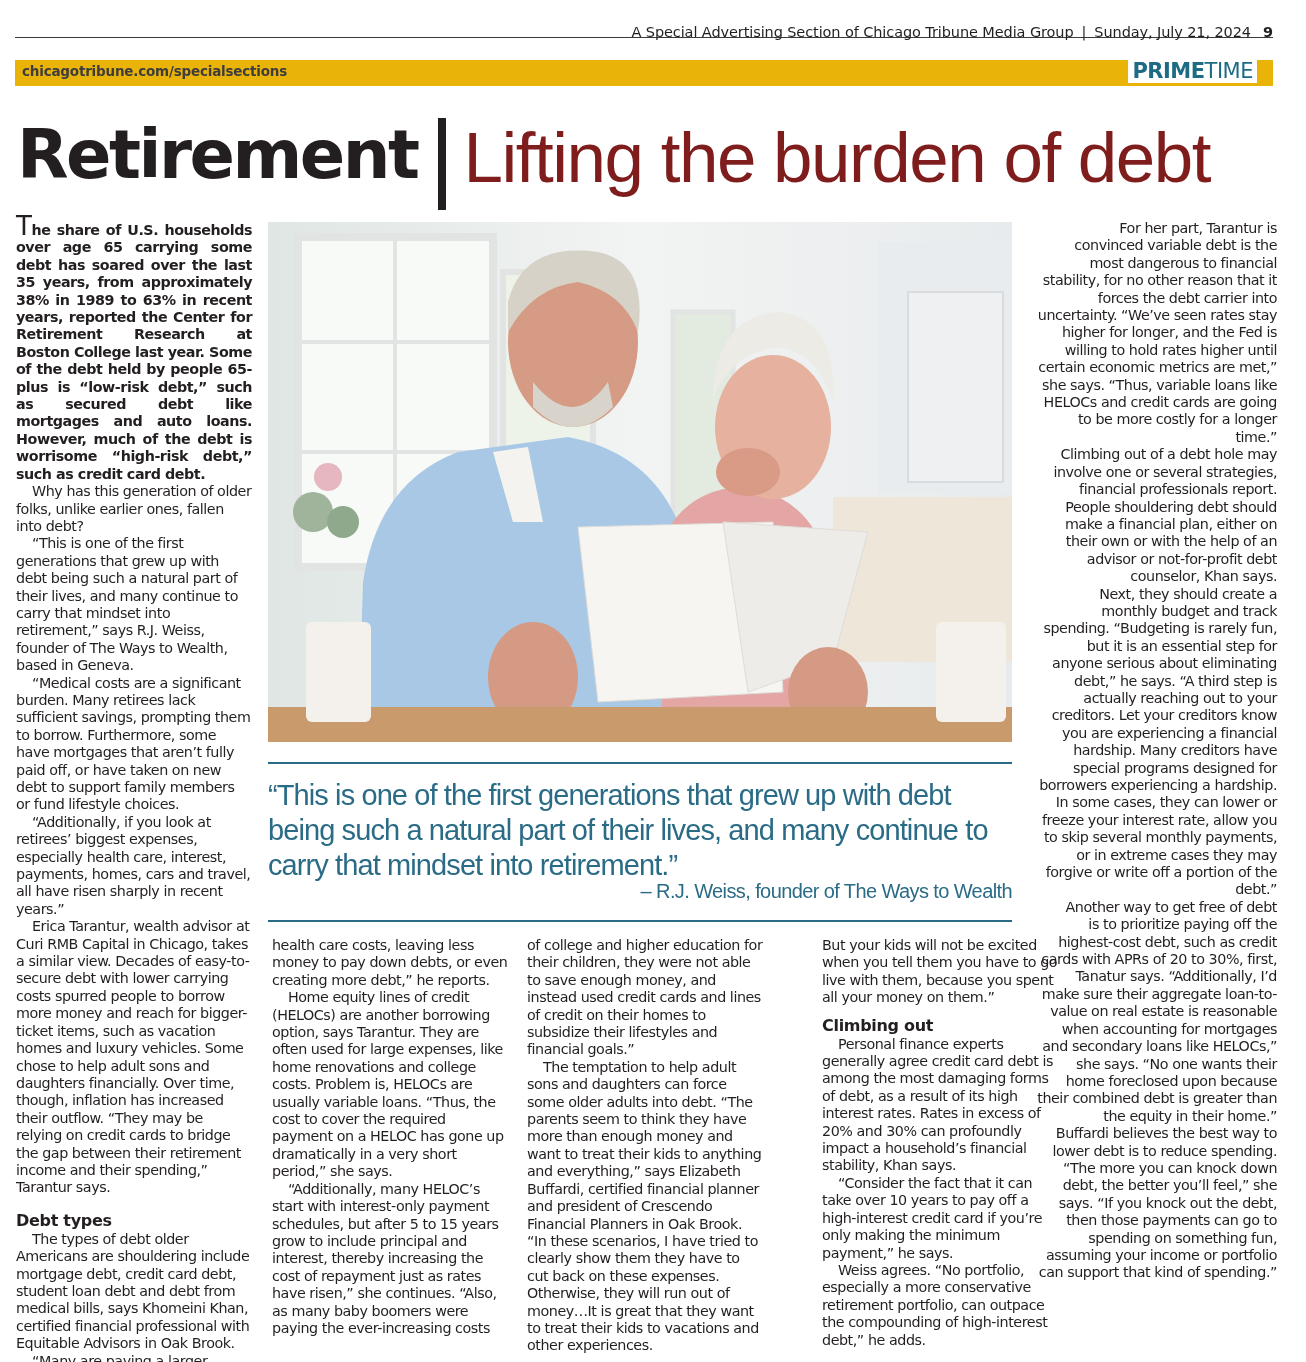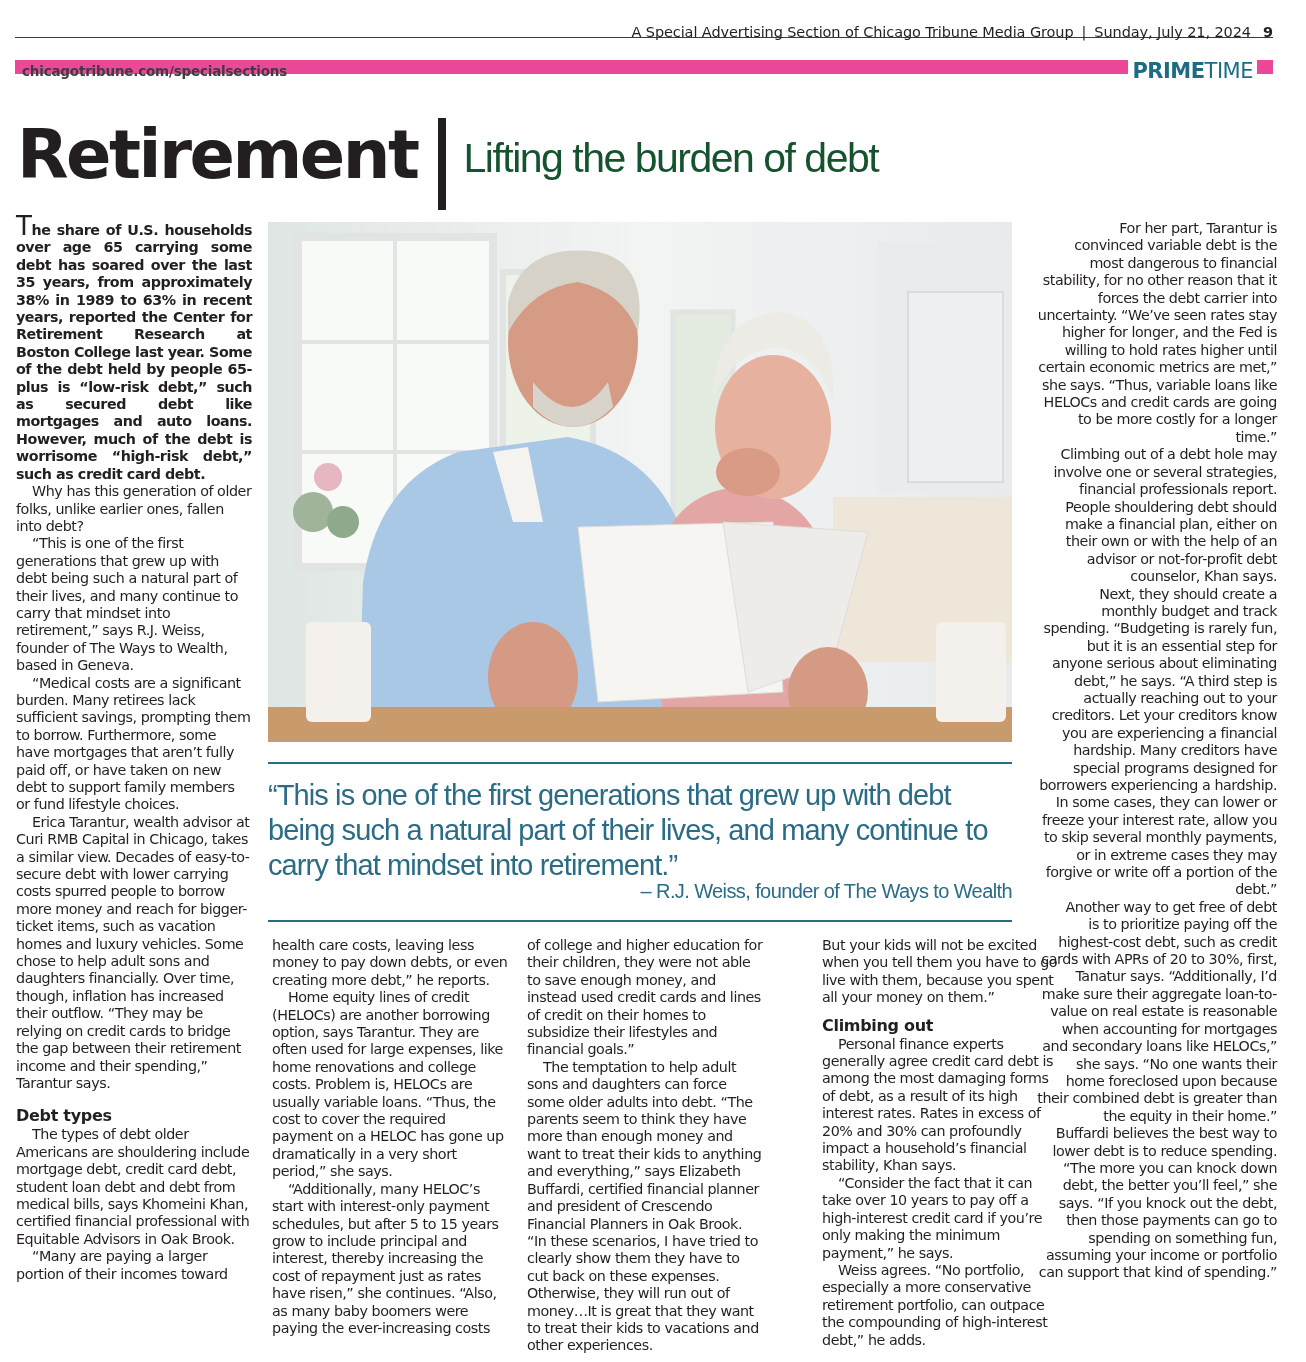--- a/index.html
+++ b/index.html
@@ -4,30 +4,30 @@
 <style>
   * { margin: 0; padding: 0; box-sizing: border-box; }
   html, body { width: 1306px; height: 1362px; background: #ffffff; overflow: hidden; }
   body { position: relative; font-family: "DejaVu Sans", sans-serif; color: #231f20; }
 
   .topline { position: absolute; left: 15px; right: 33px; top: 0; height: 38px; border-bottom: 1px solid #3a3a3a; }
   .topline .txt { position: absolute; right: 0; top: 12px; font-size: 14.5px; color: #231f20; white-space: nowrap; letter-spacing: -0.1px; margin-top: 12px; }
   .topline .sep { margin: 0 8px; }
   .topline .pg { font-weight: bold; margin-left: 12px; }
 
-  .urlbar { position: absolute; left: 15px; top: 60px; width: 1258px; height: 14px; background: #ec4899; }
+  .urlbar { position: absolute; left: 15px; top: 60px; width: 1258px; height: 26px; background: #eab308; }
   .urlbar .url { position: absolute; left: 7px; top: 3px; font-size: 13.5px; font-weight: bold; color: #3d3d3d; letter-spacing: -0.2px; }
   .urlbar .brand { position: absolute; right: 16px; top: -1px; height: 24px; background: #fff; padding: 0 4px; font-size: 21px; color: #1d6b85; letter-spacing: -0.5px; line-height: 24px; }
   .urlbar .brand b { font-weight: bold; }
   .urlbar .brand span.light { font-weight: normal; }
 
   .headline { position: absolute; left: 17px; top: 110px; height: 100px; white-space: nowrap; }
   .headline .main { display: inline-block; font-family: "DejaVu Sans", sans-serif; font-weight: bold; font-size: 67px; color: #231f20; letter-spacing: -2.5px; vertical-align: top; line-height: 90px; }
   .headline .bar { display: inline-block; width: 8px; height: 92px; background: #231f20; margin: 8px 18px 0 20px; vertical-align: top; }
-  .headline .sub { display: inline-block; font-family: "Liberation Sans", sans-serif; font-size: 41px; color: #14532d; letter-spacing: -1.5px; vertical-align: top; line-height: 96px; font-weight: normal; }
+  .headline .sub { display: inline-block; font-family: "Liberation Sans", sans-serif; font-size: 71px; color: #7f1d1d; letter-spacing: -1.5px; vertical-align: top; line-height: 96px; font-weight: normal; }
 
   .col { position: absolute; font-size: 14.3px; line-height: 17.4px; color: #231f20; font-family: "DejaVu Sans", sans-serif; letter-spacing: -0.45px; }
   .col p { text-indent: 16px; }
   .col p.noind { text-indent: 0; }
   .col h3 { font-size: 16px; font-weight: bold; margin-top: 14px; line-height: 20px; letter-spacing: -0.3px; }
   .lead { font-weight: bold; text-align: justify; text-indent: 0 !important; }
   .dropcap { font-size: 26px; font-weight: normal; line-height: 17px; }
 
   #col1 { left: 16px; top: 218px; width: 236px; }
   #col2 { left: 272px; top: 937px; width: 236px; }
@@ -57,20 +57,21 @@
 
 <div class="headline">
   <span class="main">Retirement</span><span class="bar"></span><span class="sub">Lifting the burden of debt</span>
 </div>
 
 <div class="col" id="col1">
   <p class="lead"><span class="dropcap">T</span><span>he share of U.S. households over age 65 carrying some debt has soared over the last 35 years, from approximately 38% in 1989 to 63% in recent years, reported the Center for Retirement Research at Boston College last year. Some of the debt held by people 65-plus is “low-risk debt,” such as secured debt like mortgages and auto loans. However, much of the debt is worrisome “high-risk debt,” such as credit card debt.</span></p>
   <p>Why has this generation of older folks, unlike earlier ones, fallen into debt?</p>
   <p>“This is one of the first generations that grew up with debt being such a natural part of their lives, and many continue to carry that mindset into retirement,” says R.J. Weiss, founder of The Ways to Wealth, based in Geneva.</p>
   <p>“Medical costs are a significant burden. Many retirees lack sufficient savings, prompting them to borrow. Furthermore, some have mortgages that aren’t fully paid off, or have taken on new debt to support family members or fund lifestyle choices.</p>
+  <p>“Additionally, if you look at retirees’ biggest expenses, especially health care, interest, payments, homes, cars and travel, all have risen sharply in recent years.”</p>
   <p>Erica Tarantur, wealth advisor at Curi RMB Capital in Chicago, takes a similar view. Decades of easy-to-secure debt with lower carrying costs spurred people to borrow more money and reach for bigger-ticket items, such as vacation homes and luxury vehicles. Some chose to help adult sons and daughters financially. Over time, though, inflation has increased their outflow. “They may be relying on credit cards to bridge the gap between their retirement income and their spending,” Tarantur says.</p>
   <h3>Debt types</h3>
   <p>The types of debt older Americans are shouldering include mortgage debt, credit card debt, student loan debt and debt from medical bills, says Khomeini Khan, certified financial professional with Equitable Advisors in Oak Brook.</p>
   <p>“Many are paying a larger portion of their incomes toward</p>
 </div>
 
 <div class="photo">
   <svg width="744" height="520" viewBox="0 0 744 520">
     <defs>
       <linearGradient id="bg" x1="0" y1="0" x2="1" y2="0">

